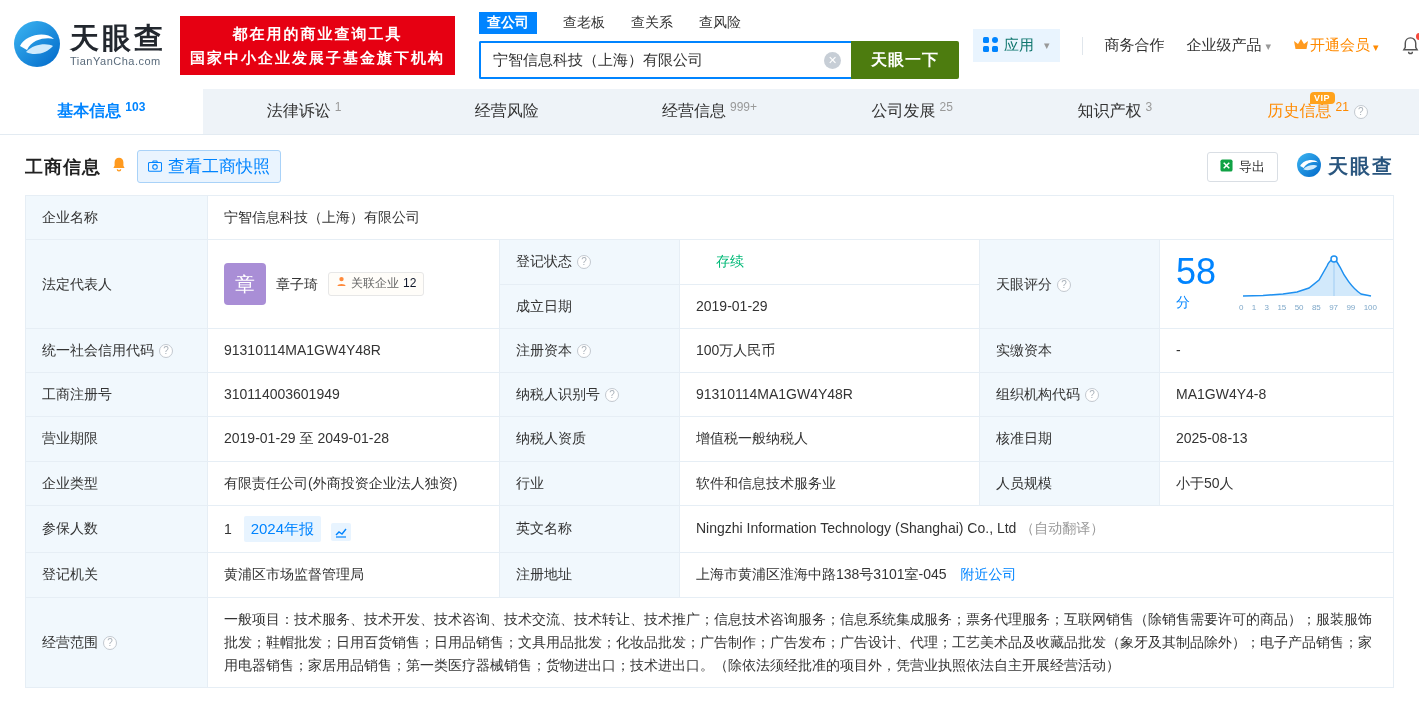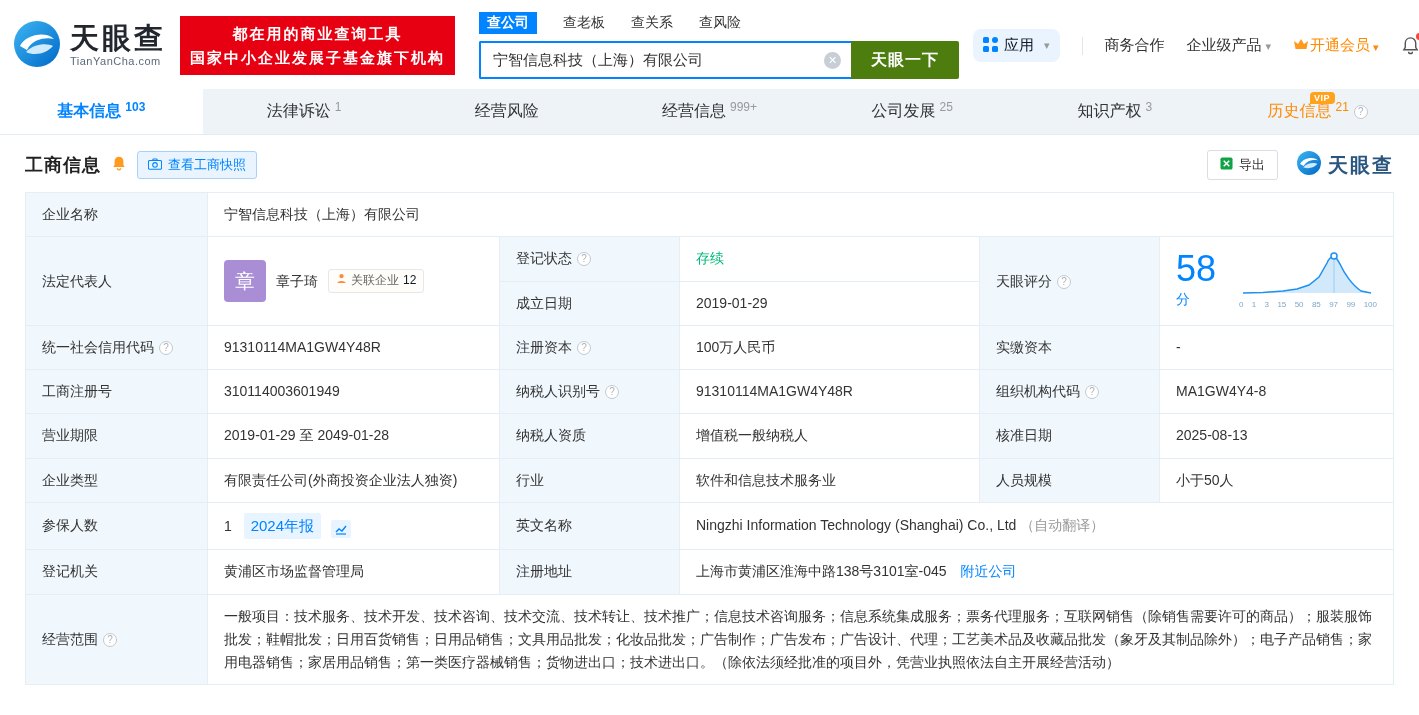--- a/index.html
+++ b/index.html
@@ -19,21 +19,21 @@
   .search-tab { color:#333; cursor:pointer; }
   .search-tab.active { background:#0084ff; color:#fff; padding:2px 8px; font-weight:bold; }
   .search-row { display:flex; align-items:stretch; }
   .search-input-wrap { position:relative; width:372px; height:38px; border:2px solid #0084ff; border-right:none; border-radius:2px 0 0 2px; display:flex; align-items:center; }
   .search-input-wrap input { border:none; outline:none; width:100%; height:100%; font-size:15px; padding:0 34px 0 12px; color:#333; font-family:inherit; }
   .clear-icon { position:absolute; right:10px; width:17px; height:17px; border-radius:50%; background:#c7ced6; color:#fff; font-size:11px; line-height:17px; text-align:center; cursor:pointer; }
   .clear-icon::after { content:"✕"; }
   .search-btn { width:108px; background:#4d7c0f; color:#fff; border:none; font-size:16px; font-weight:bold; border-radius:0 2px 2px 0; cursor:pointer; font-family:inherit; letter-spacing:1px; }
 
   .top-nav { margin-left:auto; display:flex; align-items:center; gap:22px; font-size:15px; color:#333; flex:0 0 auto; padding-right:8px; }
-  .apps-btn { display:flex; align-items:center; gap:6px; background:#e9f4fe; padding:7px 10px; border-radius:8px; cursor:pointer; color:#0f172a; }
+  .apps-btn { display:flex; align-items:center; gap:6px; background:#e9f4fe; padding:7px 10px; border-radius:0; cursor:pointer; color:#0f766e; }
   .nav-divider { width:1px; height:18px; background:#e0e6ec; }
   .nav-link { cursor:pointer; white-space:nowrap; }
   .caret::after { content:"▾"; font-size:11px; color:#999; margin-left:4px; }
   .vip-link { color:#ff8a00; display:flex; align-items:center; gap:1px; cursor:pointer; white-space:nowrap; }
   .vip-link .caret2::after { content:"▾"; font-size:11px; color:#ff8a00; margin-left:2px; }
   .bell-wrap { position:relative; cursor:pointer; display:flex; }
   .bell-dot { position:absolute; top:-3px; right:-3px; width:7px; height:7px; border-radius:50%; background:#f5483b; }
 
   
   .main-tabs { display:flex; background:#eef3f8; height:46px; align-items:stretch; border-bottom:1px solid #e3ebf2; }
@@ -43,32 +43,32 @@
   .main-tab.active .cnt { color:#0084ff; }
   .main-tab.history { color:#ff8a00; }
   .main-tab.history .cnt { color:#ff8a00; }
   .vip-badge { position:absolute; top:3px; right:84px; background:#ffa21c; color:#fff; font-size:9px; font-weight:bold; padding:1px 5px 1px 4px; border-radius:4px 4px 4px 0; letter-spacing:.5px; }
   .q { display:inline-block; width:14px; height:14px; border:1px solid #c3c9d0; border-radius:50%; color:#aab2ba; font-size:10px; line-height:12px; text-align:center; margin-left:5px; vertical-align:1px; background:#fff; }
   .q::after { content:"?"; }
 
   
   .section-header { display:flex; align-items:center; gap:10px; padding:15px 25px 12px 25px; }
   .section-title { font-size:18px; font-weight:bold; color:#222; letter-spacing:1px; }
-  .snapshot-btn { display:flex; align-items:center; gap:6px; background:#eaf4fe; border:1px solid #a9d2f8; color:#0084ff; font-size:13px; padding:4px 10px; border-radius:3px; cursor:pointer; }
+  .snapshot-btn { display:flex; align-items:center; gap:6px; background:#eaf4fe; border:1px solid #a9d2f8; color:#0084ff; font-size:17px; padding:4px 10px; border-radius:3px; cursor:pointer; }
   .right-tools { margin-left:auto; display:flex; align-items:flex-start; gap:18px; }
   .export-btn { display:flex; align-items:center; gap:6px; background:#fff; border:1px solid #d9dee4; color:#333; font-size:13px; padding:5px 12px; border-radius:3px; cursor:pointer; }
   .watermark { display:flex; align-items:center; gap:6px; }
   .watermark .wm-txt { font-size:20px; font-weight:bold; color:#29557e; letter-spacing:2px; }
 
   
   .info-table-wrap { padding:0 25px 10px 25px; }
   table.info { width:100%; border-collapse:collapse; table-layout:fixed; font-size:14px; }
   table.info td { border:1px solid #e6eef5; padding:10px 16px; vertical-align:middle; line-height:1.65; color:#333; word-break:break-all; }
   td.lbl { background:#f1f8fd; color:#333; }
-  .green { color:#00b977; }
+  .green { color:#00b977;margin-left:20px; }
   .blue-link { color:#0084ff; cursor:pointer; text-decoration:none; }
   .gray { color:#999; }
 
   .person-cell { display:flex; align-items:center; gap:10px; }
   .avatar { width:42px; height:42px; border-radius:4px; background:#a98ed6; color:#fff; font-size:20px; display:flex; align-items:center; justify-content:center; flex:0 0 auto; }
   .person-name { font-size:14px; color:#333; cursor:pointer; }
   .rel-tag { display:inline-flex; align-items:center; gap:4px; border:1px solid #e7e7e7; border-radius:3px; padding:1px 7px; font-size:12px; color:#666; cursor:pointer; background:#fffdf9; }
   .rel-cnt { color:#0f172a; }
 
   .score-cell { display:flex; align-items:flex-end; gap:14px; padding:4px 0; }

